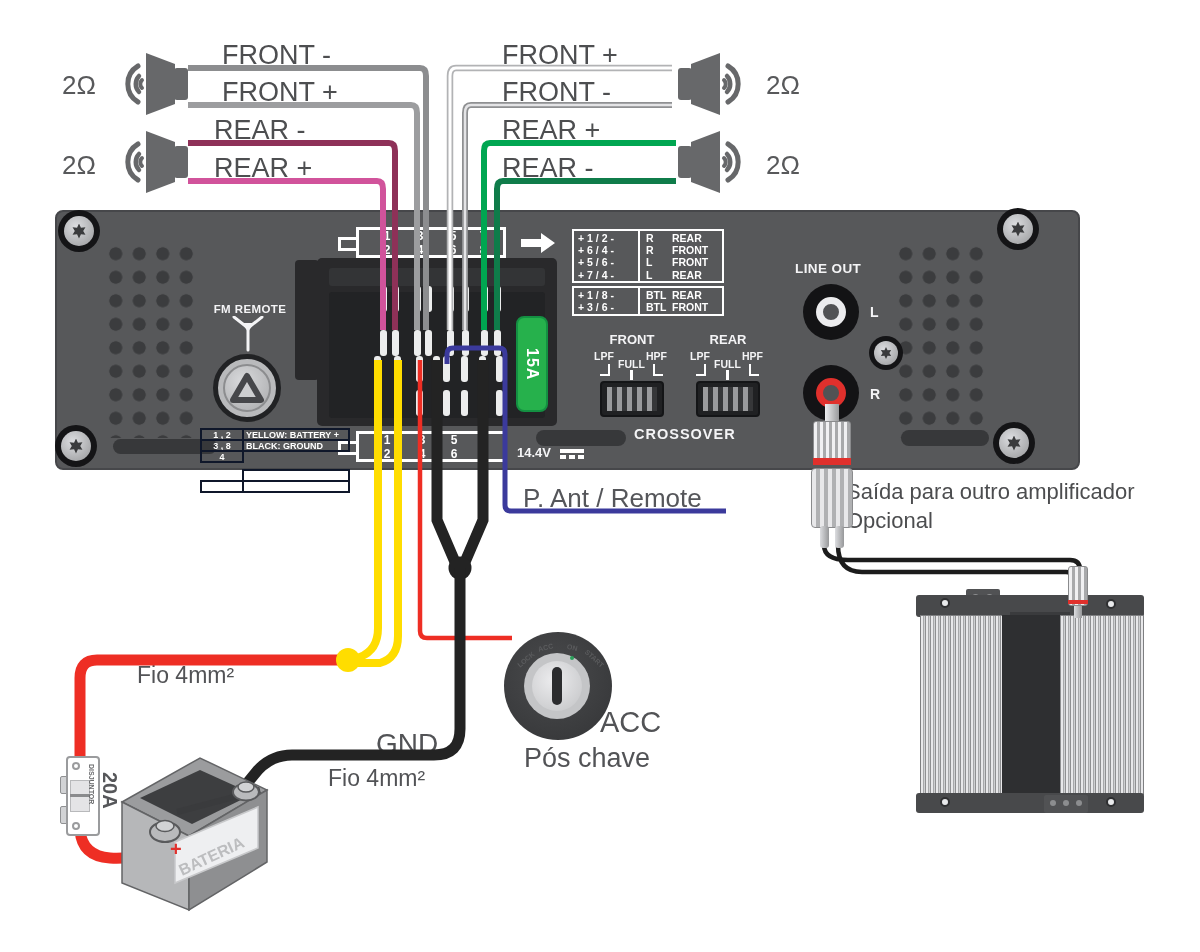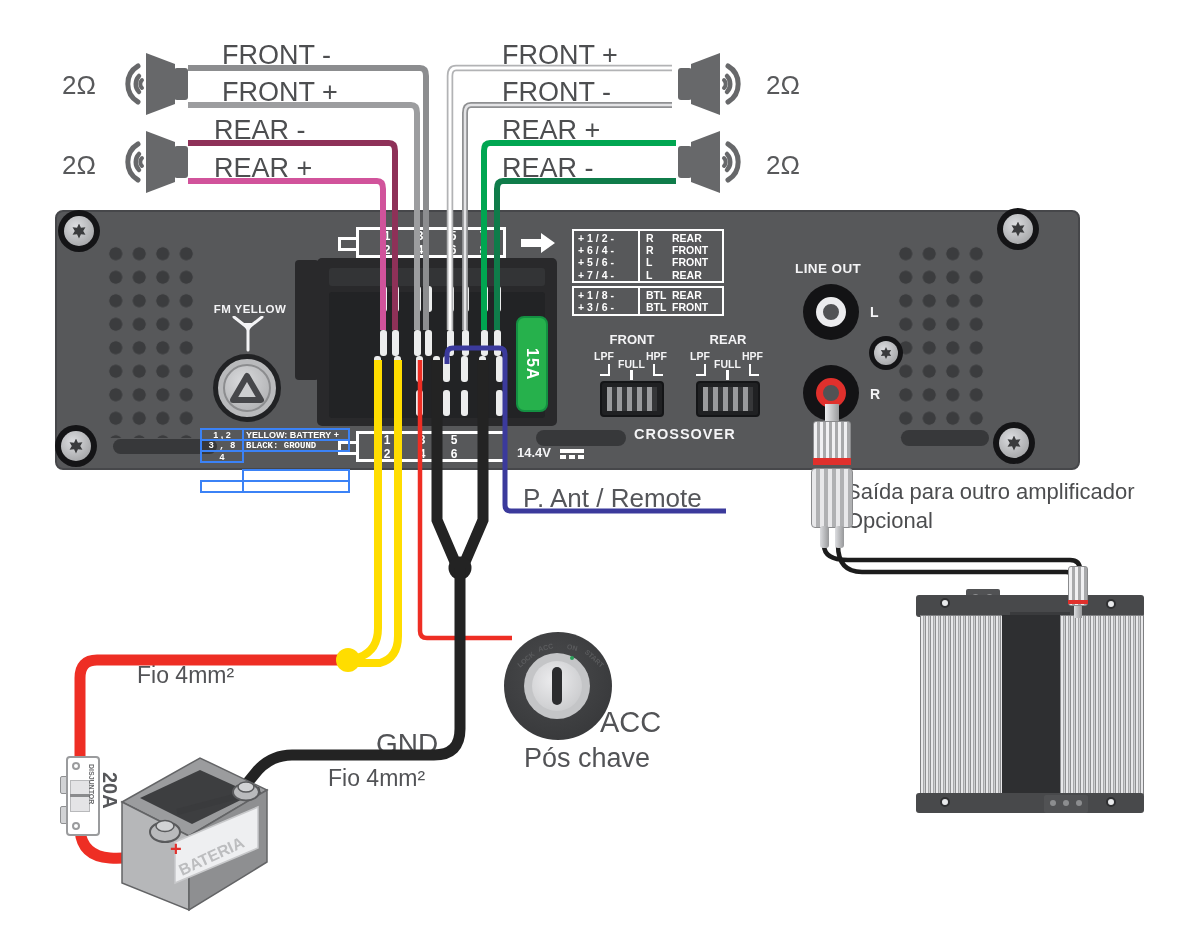--- a/index.html
+++ b/index.html
@@ -15,21 +15,21 @@
   .screw{position:absolute;border-radius:50%;background:#141416;display:flex;align-items:center;justify-content:center;}
   .screw .face{border-radius:50%;background:radial-gradient(circle at 40% 35%,#dcdde0,#97989a);display:flex;align-items:center;justify-content:center;}
   .screw .star{background:#3a3b3d;clip-path:polygon(50% 0,63% 28%,93% 25%,78% 50%,93% 75%,63% 72%,50% 100%,37% 72%,7% 75%,22% 50%,7% 25%,37% 28%);}
   .slot{position:absolute;background:#37383a;border-radius:8px;}
   .conn-outline{position:absolute;border:3px solid #fff;box-sizing:border-box;}
   .conn-tab{position:absolute;border:3px solid #fff;border-right:none;box-sizing:border-box;}
   .connum{position:absolute;width:16px;text-align:center;color:#fff;font-weight:bold;font-size:12px;}
   .pin{position:absolute;width:7px;height:26px;background:#eceded;border-radius:3px;}
   .ptxt{color:#fff;font-weight:bold;font-size:10.5px;line-height:12.2px;white-space:pre;}
   .wtrow{display:flex;}
-  .wtcell{border:2px solid #3b82f6;color:#fff;font-weight:bold;font-size:9px;line-height:10px;
+  .wtcell{border:2px solid #0f172a;color:#fff;font-weight:bold;font-size:9px;line-height:10px;
           box-sizing:border-box;padding:0 2px;display:flex;align-items:center;}
   .switch{position:absolute;width:64px;height:36px;background:#202123;border:2px solid #141517;border-radius:4px;box-sizing:border-box;}
   .switch .ridges{position:absolute;left:5px;top:4px;right:5px;bottom:4px;
           background:repeating-linear-gradient(90deg,#9a9b9d 0 5px,#363739 5px 10px);}
   .jack{position:absolute;width:56px;height:56px;border-radius:50%;background:#131315;display:flex;align-items:center;justify-content:center;}
   .jackring{width:30px;height:30px;border-radius:50%;box-sizing:border-box;background:#515254;}
   .fins{background:repeating-linear-gradient(90deg,#e8e8ea 0 2px,#a7a8aa 2px 3px,#cfd0d2 3px 4px,#8f9092 4px 5px);
         border:1px solid #7e7f81;box-sizing:border-box;}
   .rail{position:absolute;background:#48494b;border-radius:3px;}
   .hole{position:absolute;width:10px;height:10px;border-radius:50%;background:#e8e9eb;border:2px solid #2e2f31;box-sizing:border-box;}
@@ -75,21 +75,21 @@
   <div class="screw" style="left:311px;top:262px;width:32px;height:32px;">
       <div class="face" style="width:22px;height:22px;">
         <div class="star" style="width:11px;height:11px;"></div>
       </div>
     </div>
 
   <div class="slot" style="left:113px;top:439px;width:104px;height:15px;"></div>
   <div class="slot" style="left:536px;top:430px;width:90px;height:16px;"></div>
   <div class="slot" style="left:901px;top:430px;width:88px;height:16px;"></div>
 
-  <div class="wlbl" style="left:190px;top:303px;width:120px;text-align:center;font-size:11.5px;letter-spacing:.4px;">FM YELLOW</div>
+  <div class="wlbl" style="left:190px;top:303px;width:120px;text-align:center;font-size:11.5px;letter-spacing:.4px;">FM REMOTE</div>
   <svg class="abs" style="left:230px;top:316px;" width="36" height="36">
     <path d="M18,34 V12 M18,12 L4,1 M18,12 L32,1" stroke="#f4f4f6" stroke-width="3" fill="none" stroke-linecap="round"></path>
     <polygon points="12,7 24,7 18,16" fill="#f4f4f6"></polygon>
   </svg>
   <div class="abs" style="left:213px;top:354px;width:68px;height:68px;border-radius:50%;background:#b9babc;border:5px solid #212224;box-sizing:border-box;display:flex;align-items:center;justify-content:center;">
     <div style="width:48px;height:48px;border-radius:50%;background:radial-gradient(circle at 40% 35%,#d9dadc,#a9aaac);border:2px solid #8c8d8f;box-sizing:border-box;display:flex;align-items:center;justify-content:center;">
       <svg width="44" height="40">
         <path d="M22,8 L36,32 L8,32 Z" fill="#cdced0" stroke="#46474a" stroke-width="6" stroke-linejoin="round"></path>
       </svg>
     </div>
@@ -236,21 +236,21 @@
   <div class="jack" style="left:803px;top:365px;">
       <div class="jackring" style="border:7px solid #e0302c;"></div>
     </div>
   <div class="wlbl" style="left:870px;top:386px;font-size:14px;">R</div>
 
   <div class="abs" style="left:200px;top:428px;">
     <div class="wtrow">
         <div class="wtcell" style="width:44px;height:13px;justify-content:center;">1 , 2</div>
         <div class="wtcell" style="width:108px;height:13px;margin-left:-2px;text-align:center;">YELLOW: BATTERY +</div>
       </div>
-    <div class="wtrow" style="margin-top:-2px;font-family:Liberation Mono, monospace;">
+    <div class="wtrow" style="margin-top:-2px;">
         <div class="wtcell" style="width:44px;height:13px;justify-content:center;">3 , 8</div>
         <div class="wtcell" style="width:108px;height:13px;margin-left:-2px;">BLACK: GROUND</div>
       </div>
     <div class="wtrow" style="margin-top:-2px;">
         <div class="wtcell" style="width:44px;height:13px;justify-content:center;">4</div>
         <div class="wtcell" style="width:108px;height:13px;margin-left:-2px;margin-top:19px;">RED: ACC</div>
       </div>
     <div class="wtrow" style="margin-top:-2px;">
         <div class="wtcell" style="width:44px;height:13px;justify-content:center;">5</div>
         <div class="wtcell" style="width:108px;height:13px;margin-left:-2px;">BLUE: REMOTE OUT</div>

